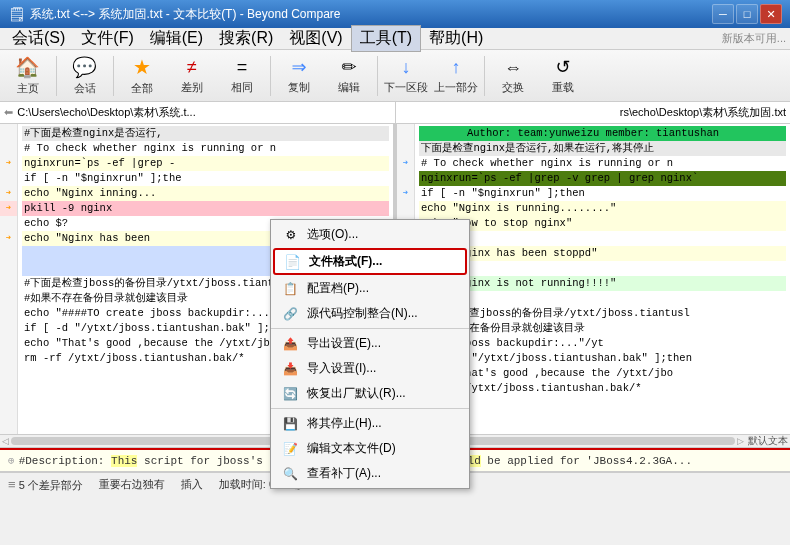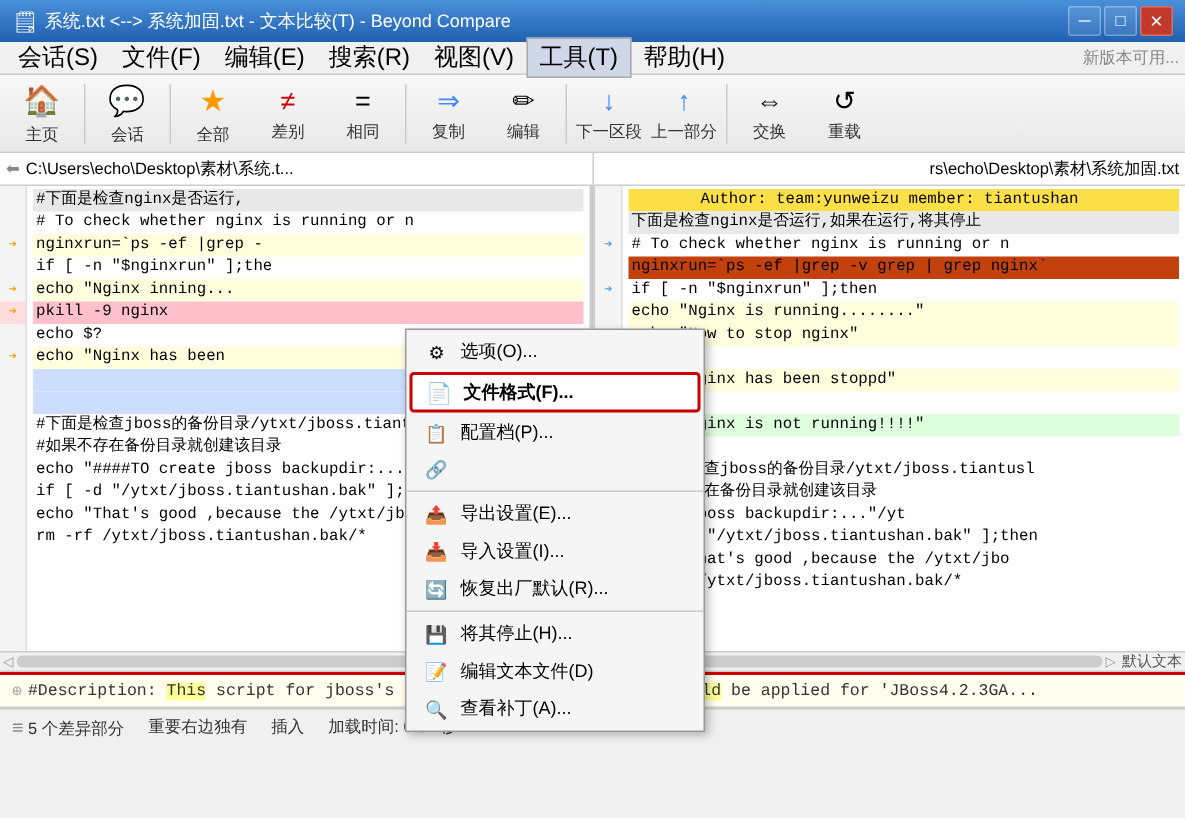--- a/index.html
+++ b/index.html
@@ -294,24 +294,24 @@
         <div style="height:15px;"></div>
         <div style="height:15px; color:#4499ff; font-size:9px; text-align:center;">➔</div>
         <div style="height:15px;"></div>
         <div style="height:15px;"></div>
         <div style="height:15px; color:#4499ff; font-size:9px; text-align:center;">➔</div>
         <div style="height:15px; color:#4499ff; font-size:9px; text-align:center;">➔</div>
         <div style="height:15px; color:#4499ff; font-size:9px; text-align:center;">➔</div>
         <div style="height:15px;"></div>
       </div>
       <div style="flex:1; overflow:hidden; padding:2px 4px;">
-        <div class="diff-line" style="background:#fde047;padding-left:48px;">Author: team:yunweizu member: tiantushan</div>
+        <div class="diff-line" style="background:#22c55e;padding-left:48px;">Author: team:yunweizu member: tiantushan</div>
         <div class="diff-line" style="background:#e8e8e8;">下面是检查nginx是否运行,如果在运行,将其停止</div>
         <div class="diff-line"># To check whether nginx is running or n</div>
-        <div class="diff-line" style="background:#c2410c;">nginxrun=`ps -ef |grep -v grep | grep nginx`</div>
+        <div class="diff-line" style="background:#4d7c0f;">nginxrun=`ps -ef |grep -v grep | grep nginx`</div>
         <div class="diff-line">if [ -n "$nginxrun" ];then</div>
         <div class="diff-line" style="background:#ffd;">    echo "Nginx is running........"</div>
         <div class="diff-line" style="background:#ffd;">    echo "Now to stop nginx"</div>
         <div class="diff-line">    echo $?</div>
         <div class="diff-line" style="background:#ffd;">    echo "Nginx has been stoppd"</div>
         <div class="diff-line">lse</div>
         <div class="diff-line" style="background:#dfd;">    echo "Nginx is not running!!!!"</div>
         <div class="diff-line">fi</div>
         <div class="diff-line">#下面是检查jboss的备份目录/ytxt/jboss.tiantusl</div>
         <div class="diff-line">#如果不存在备份目录就创建该目录</div>
@@ -331,20 +331,21 @@
     <div class="menu-dropdown-item highlighted" style="background:#fff; border:2px solid #cc0000; margin:1px 2px; border-radius:3px;">
       <span class="menu-icon" style="font-size:14px;">📄</span>
       <span style="font-weight:bold;">文件格式(F)...</span>
     </div>
     <div class="menu-dropdown-item">
       <span class="menu-icon">📋</span>
       <span>配置档(P)...</span>
     </div>
     <div class="menu-dropdown-item">
       <span class="menu-icon">🔗</span>
+      <span>源代码控制整合(N)...</span>
     </div>
     <div class="menu-dropdown-separator"></div>
     <div class="menu-dropdown-item">
       <span class="menu-icon">📤</span>
       <span>导出设置(E)...</span>
     </div>
     <div class="menu-dropdown-item">
       <span class="menu-icon">📥</span>
       <span>导入设置(I)...</span>
     </div>

